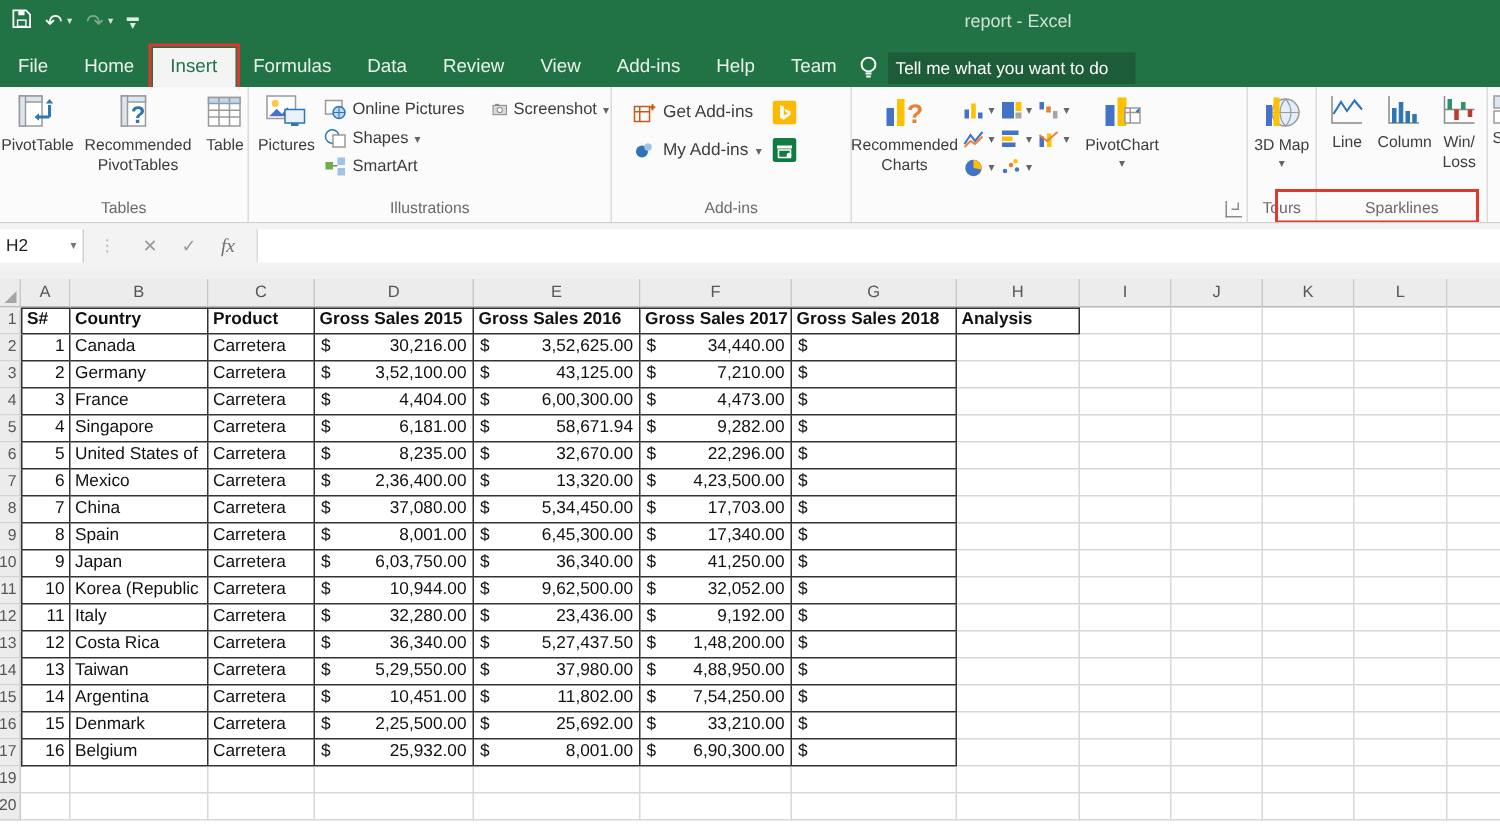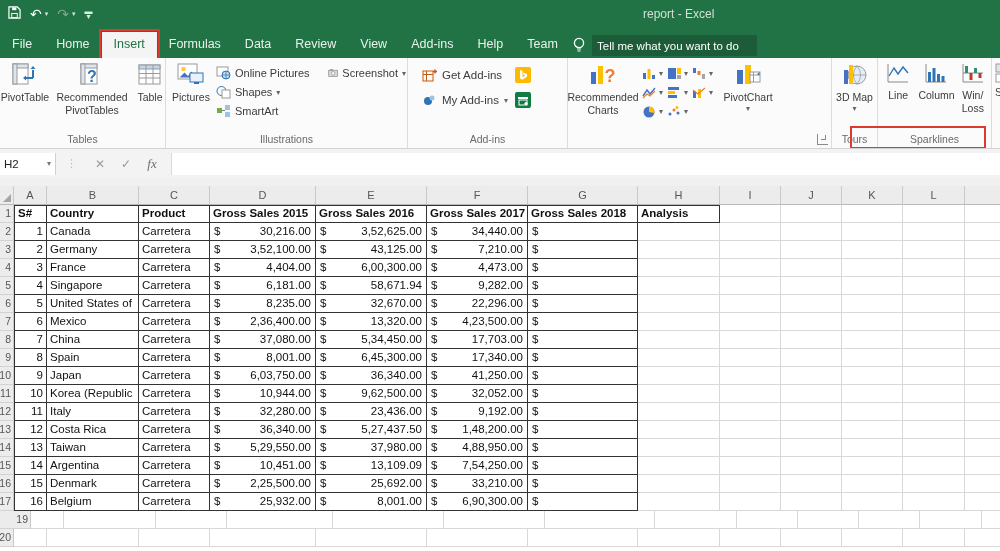--- a/index.html
+++ b/index.html
@@ -842,21 +842,21 @@
         </div>
         <div class="cell tbl left num" style="width: 33px;">14</div>
         <div class="cell tbl" style="width: 92px;">Argentina</div>
         <div class="cell tbl" style="width: 71px;">Carretera</div>
         <div class="cell tbl money" style="width: 106px;">
           <span>$</span>
           <span>10,451.00</span>
         </div>
         <div class="cell tbl money" style="width: 111px;">
           <span>$</span>
-          <span>13,109.09</span>
+          <span>11,802.00</span>
         </div>
         <div class="cell tbl money" style="width: 101px;">
           <span>$</span>
           <span>7,54,250.00</span>
         </div>
         <div class="cell tbl money" style="width: 110px;">
           <span>$</span>
           <span></span>
         </div>
         <div class="cell" style="width: 82px;"></div>
@@ -920,21 +920,21 @@
           <span></span>
         </div>
         <div class="cell" style="width: 82px;"></div>
         <div class="cell" style="width: 61px;"></div>
         <div class="cell" style="width: 61px;"></div>
         <div class="cell" style="width: 61px;"></div>
         <div class="cell" style="width: 62px;"></div>
         <div class="cell" style="width: 36px;"></div>
       </div>
       <div class="sheetrow">
-        <div class="rowhdr" style="width: 31px;">
+        <div class="rowhdr" style="width: 14px;">
           <span>19</span>
         </div>
         <div class="cell" style="width: 33px;"></div>
         <div class="cell" style="width: 92px;"></div>
         <div class="cell" style="width: 71px;"></div>
         <div class="cell" style="width: 106px;"></div>
         <div class="cell" style="width: 111px;"></div>
         <div class="cell" style="width: 101px;"></div>
         <div class="cell" style="width: 110px;"></div>
         <div class="cell" style="width: 82px;"></div>

